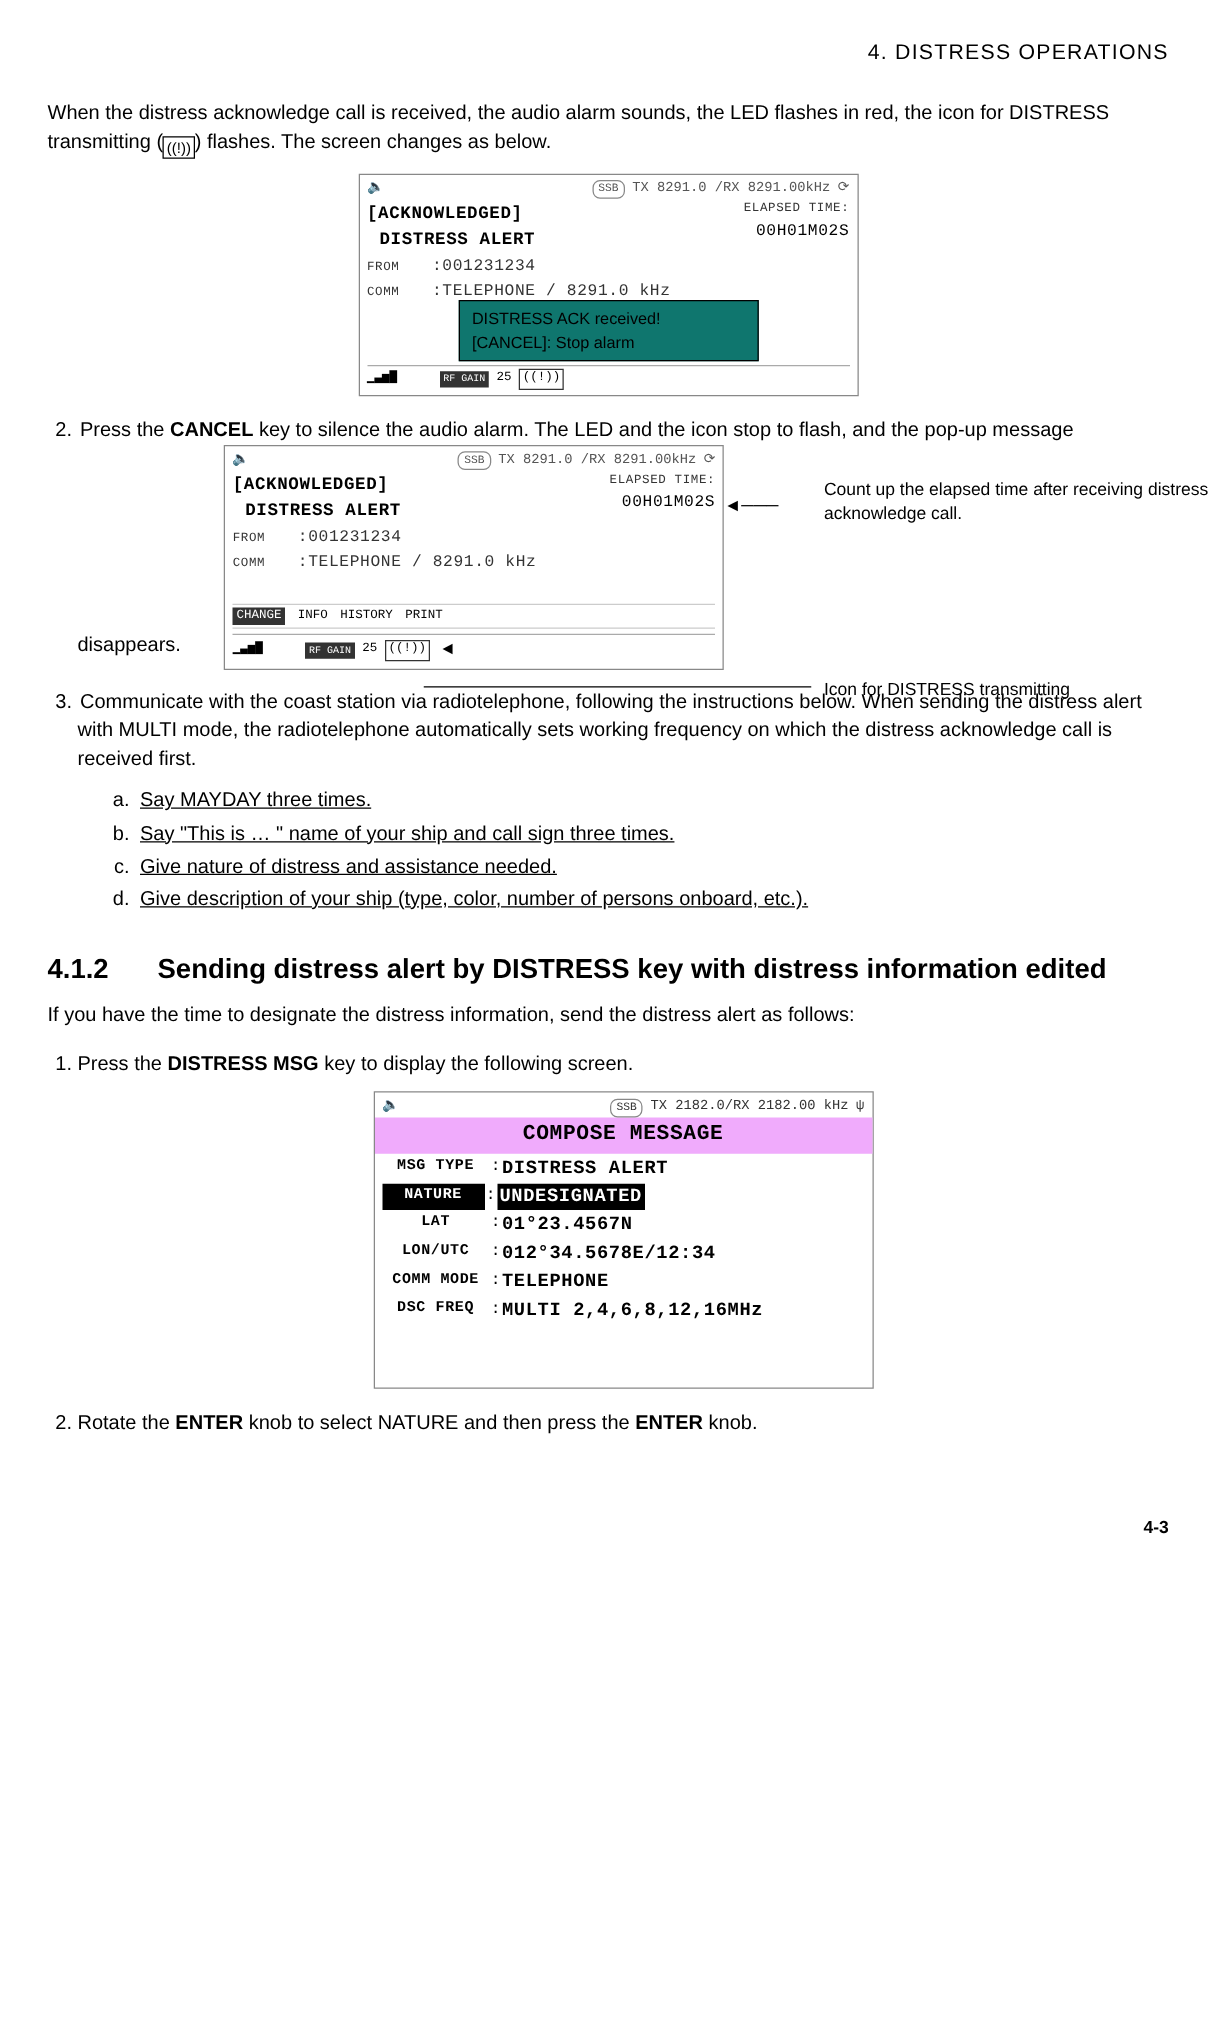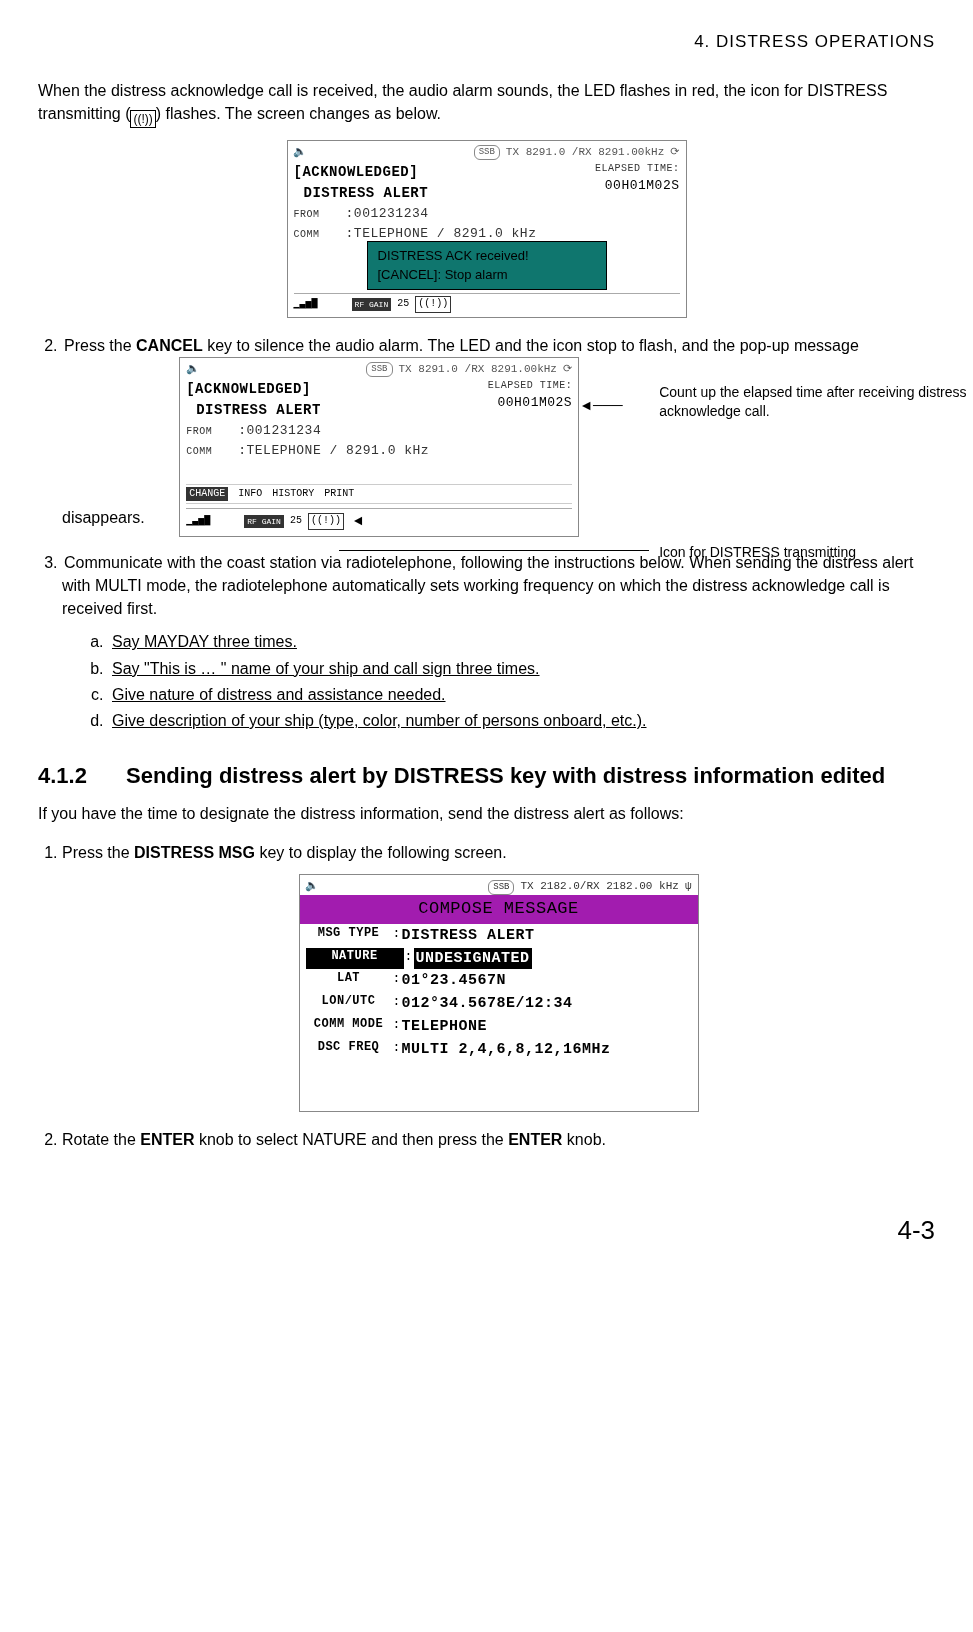--- a/index.html
+++ b/index.html
@@ -82,37 +82,37 @@
   .ol-alpha li { margin: 3px 0; padding-left: 4px; text-decoration: underline; }
   .step-body { margin-left: 2px; }
   b { font-weight: bold; }
   .section-head { display: flex; font-weight: bold; font-size: 22px; margin-top: 28px; margin-bottom: 10px; }
   .section-num { width: 88px; flex-shrink: 0; }
   .section-title { }
   .callout {
     font-size: 14px;
     line-height: 1.4;
   }
-  .page-num { text-align: right; font-weight: normal; font-size: 26px; margin-top: 60px; }
+  .page-num { text-align: right; font-weight: bold; font-size: 14px; margin-top: 60px; }
   .compose-lcd {
     display: inline-block;
     border: 1px solid #888;
     background: #fff;
     font-family: "Courier New", monospace;
     width: 400px;
   }
   .compose-top { font-size: 11px; padding: 4px 6px 0 6px; color: #333; display: flex; align-items: center; gap: 6px; justify-content: space-between; }
-  .compose-title { background: #a21caf; color: #000; font-weight: normal; font-size: 17px; padding: 2px 6px; letter-spacing: 0.5px; }
+  .compose-title { background: #f0abfc; color: #000; font-weight: bold; font-size: 17px; padding: 2px 6px; letter-spacing: 0.5px; }
   .compose-body { padding: 0 2px 50px 6px; font-size: 13px; }
   .compose-row { display: flex; margin: 1px 0; }
   .compose-label { width: 86px; font-size: 12px; letter-spacing: 0.5px; font-weight: bold; }
   .compose-colon { width: 10px; }
   .compose-val { font-weight: bold; font-size: 15px; letter-spacing: 0.5px; }
   .compose-val.sel { background: #000; color: #fff; padding: 0 2px; }
-  .compose-label.sel { background: #000; color: #fff; padding: 0 2px; width: 98px; }
+  .compose-label.sel { background: #000; color: #fff; padding: 0 2px; width: 82px; }
   
   .fig2-wrap { position: relative; display: inline-block; margin-left: 30px; }
   .callout1 { position: absolute; left: 480px; top: 26px; width: 320px; }
   .callout2 { position: absolute; left: 480px; top: 186px; width: 320px; }
   .arrow { font-size: 14px; }
 </style>
 </head>
 <body>
 
 <div class="header-right">4.  DISTRESS  OPERATIONS</div>

